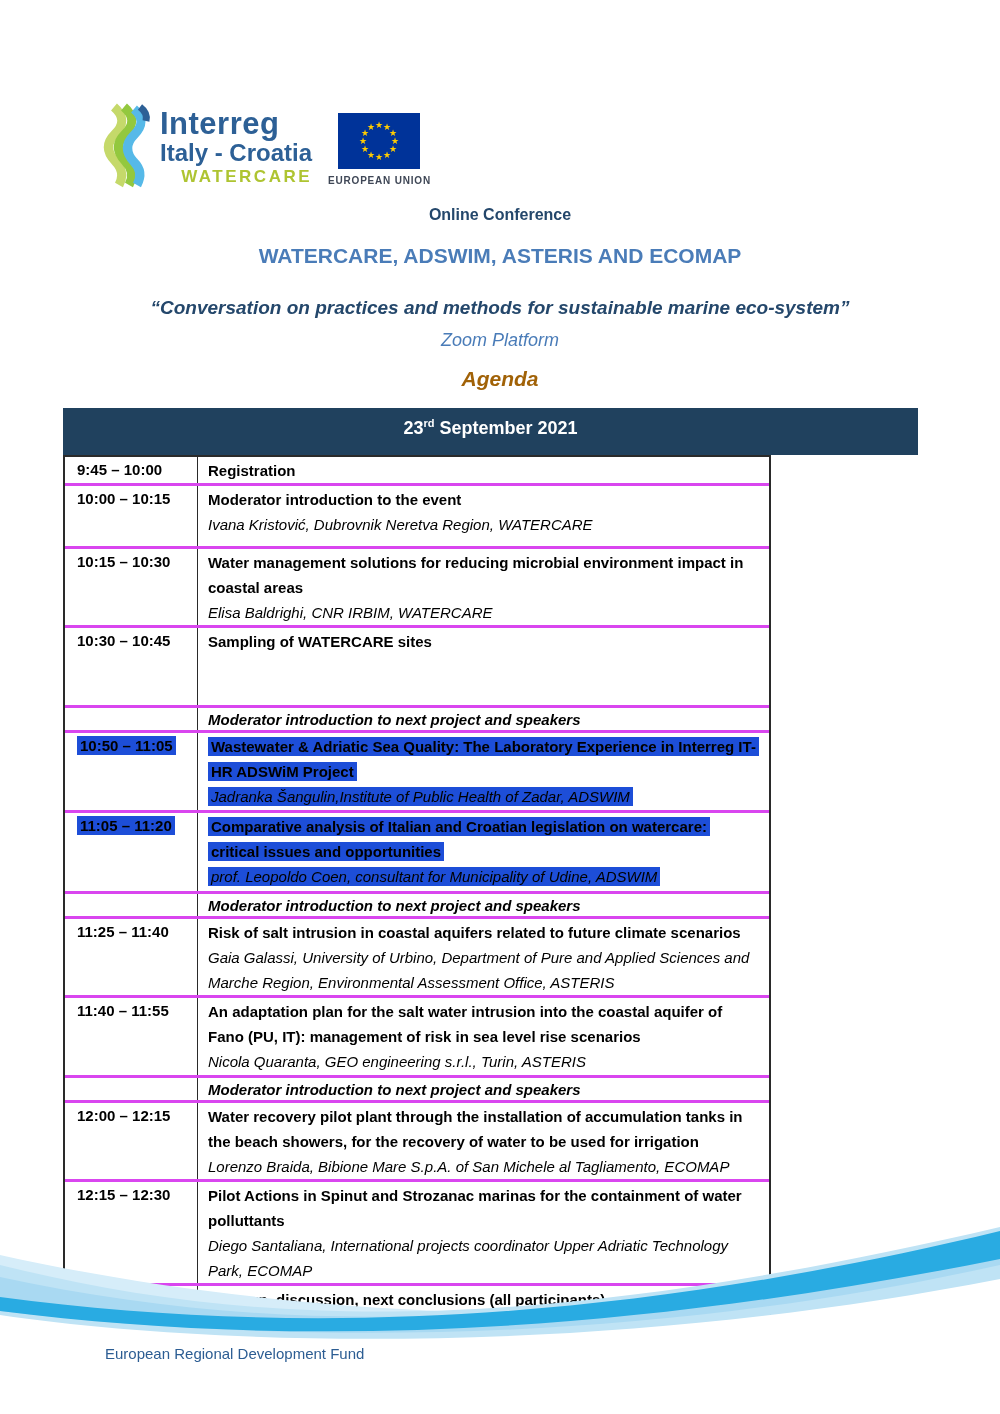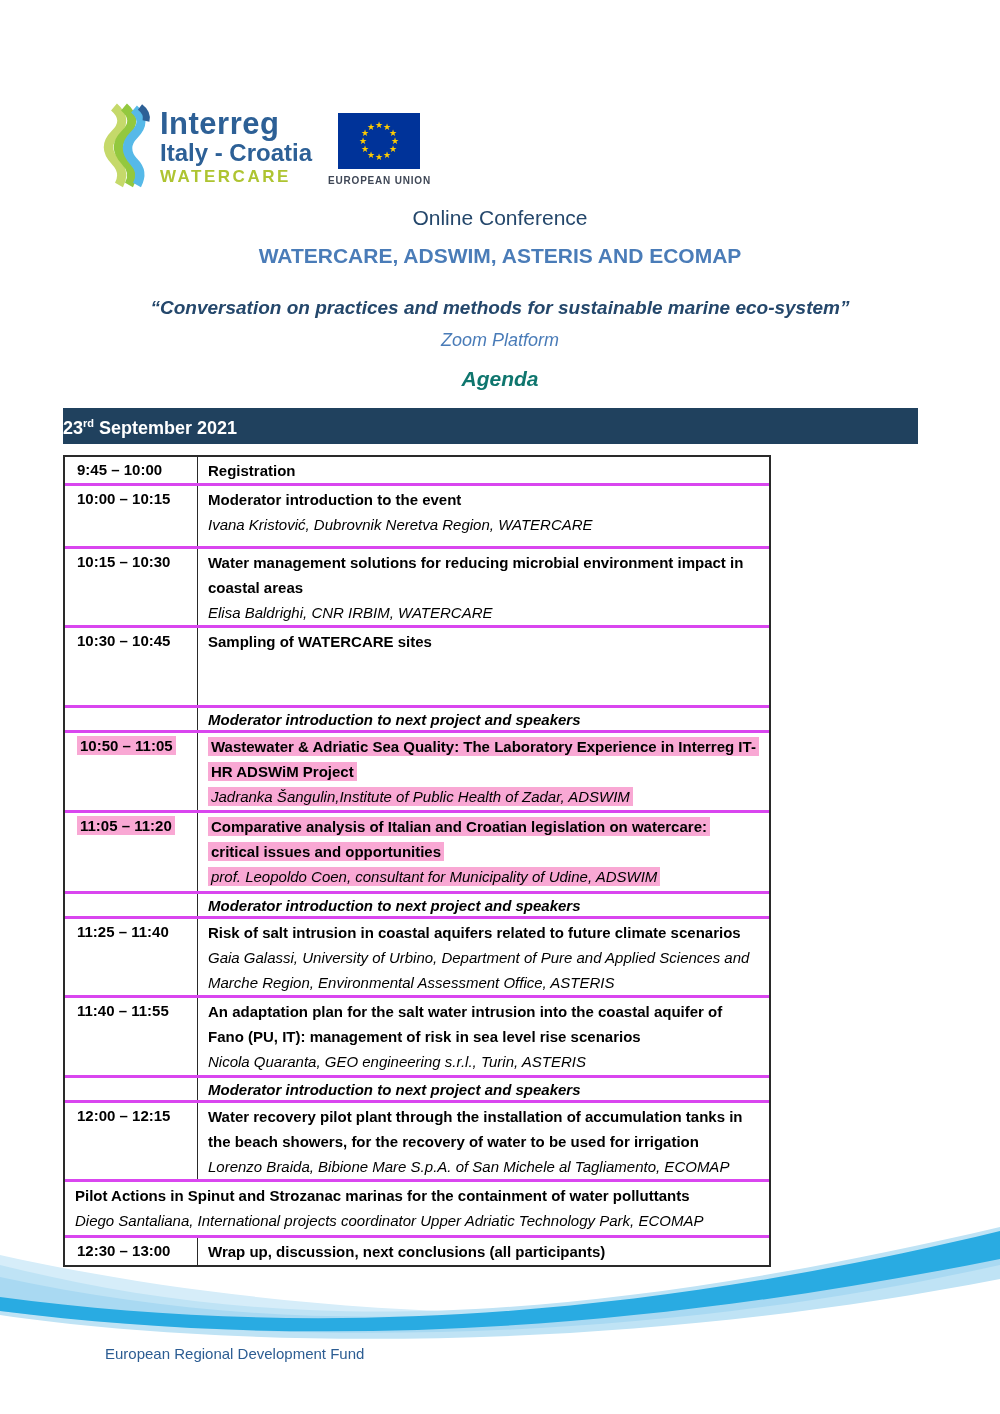--- a/index.html
+++ b/index.html
@@ -6,54 +6,54 @@
   .page {
     position:relative; width:1000px; height:1414px; background:#ffffff;
     font-family:"Liberation Sans", sans-serif; color:#000; overflow:hidden;
   }
   
   .logo-row { position:absolute; left:100px; top:103px; display:flex; align-items:flex-start; }
   .logo-wave { width:52px; height:88px; }
   .logo-text { margin-left:8px; margin-top:6px; }
   .brand   { font-size:31px; font-weight:bold; color:#2d6096; line-height:30px; letter-spacing:0.5px; }
   .program { font-size:24px; font-weight:bold; color:#2d6096; line-height:27px; }
-  .project { font-size:17px; font-weight:bold; color:#aec431; letter-spacing:2.5px; line-height:22px; }
+  .project { font-size:17px; font-weight:bold; color:#aec431; letter-spacing:2.5px; line-height:22px;text-align:right; }
   .eu-block { margin-left:16px; margin-top:10px; display:flex; flex-direction:column; align-items:center; }
   .eu-caption { margin-top:6px; font-size:10px; font-weight:bold; color:#3f4756; letter-spacing:0.8px; }
   
   .ctitle { position:absolute; left:0; width:1000px; text-align:center; }
-  .t1 { top:206px; font-size:21px; font-weight:normal; color:#24476b; }
+  .t1 { top:206px; font-size:16px; font-weight:bold; color:#24476b; }
   .t2 { top:244px; font-size:21px; font-weight:bold; color:#4a7cb8; }
   .quote { top:297px; font-size:19px; font-weight:bold; font-style:italic; color:#24476b; }
   .platform { top:330px; font-size:18px; font-style:italic; color:#4a7cb8; }
-  .agenda-t { top:367px; font-size:21px; font-weight:bold; font-style:italic; color:#0f766e; }
+  .agenda-t { top:367px; font-size:21px; font-weight:bold; font-style:italic; color:#a16207; }
   
   .date-bar {
-    position:absolute; left:63px; top:408px; width:855px; height:36px;
-    background:#20415e; color:#fff; font-weight:bold;
+    position:absolute; left:63px; top:408px; width:855px; height:47px;
+    background:#20415e; color:#fff; text-align:center; font-weight:bold;
     font-size:18px; line-height:30px;
   }
   .date-bar sup { font-size:11px; }
   
   .agenda-table {
     position:absolute; left:63px; top:455px; width:708px;
     border:2px solid #2a2a2a; box-sizing:border-box; background:#fff;
   }
   .row { display:flex; border-top:3px solid #d946ef; }
   .row:first-child { border-top:none; }
   .time-cell {
     width:133px; box-sizing:border-box; padding:0 6px 0 12px;
     border-right:1px solid #2a2a2a; font-weight:bold; font-size:15px; line-height:24px;
     flex-shrink:0; padding-top:1px;
   }
   .content-cell { flex:1; padding:1px 12px 0 10px; }
   .s-title  { font-weight:bold; font-size:15px; line-height:25px; }
   .s-speaker{ font-style:italic; font-size:15px; line-height:25px; }
   .s-mod    { font-weight:bold; font-style:italic; font-size:15px; line-height:21px; }
-  .hl { background:#f9a8d4; padding:1px 3px; box-decoration-break:clone; -webkit-box-decoration-break:clone; }
+  .hl { background:#1d4ed8; padding:1px 3px; box-decoration-break:clone; -webkit-box-decoration-break:clone; }
   
   .wave-svg { position:absolute; left:0; top:1215px; width:1000px; height:160px; }
   .fund { position:absolute; left:105px; top:1345px; font-size:15px; color:#2c5d93; }
 </style>
 </head>
 <body>
 
 <div class="page">
 
   <div class="logo-row">
@@ -185,20 +185,21 @@
 
     <div class="row" style="min-height:75px">
       <div class="time-cell"><span>12:00 – 12:15</span></div>
       <div class="content-cell">
         <div class="s-title"><span>Water recovery pilot plant through the installation of accumulation tanks in the beach showers, for the recovery of water to be used for irrigation</span></div>
         <div class="s-speaker"><span>Lorenzo Braida,  Bibione Mare S.p.A. of San Michele al Tagliamento, ECOMAP</span></div>
       </div>
     </div>
 
     <div class="row" style="min-height:53px">
+      <div class="time-cell"><span>12:15 – 12:30</span></div>
       <div class="content-cell">
         <div class="s-title"><span>Pilot Actions in Spinut and Strozanac marinas for the containment of water polluttants</span></div>
         <div class="s-speaker"><span>Diego Santaliana, International projects coordinator Upper Adriatic Technology Park, ECOMAP</span></div>
       </div>
     </div>
 
     <div class="row" style="min-height:27px">
       <div class="time-cell"><span>12:30 – 13:00</span></div>
       <div class="content-cell">
         <div class="s-title"><span>Wrap up, discussion, next conclusions (all participants)</span></div>

